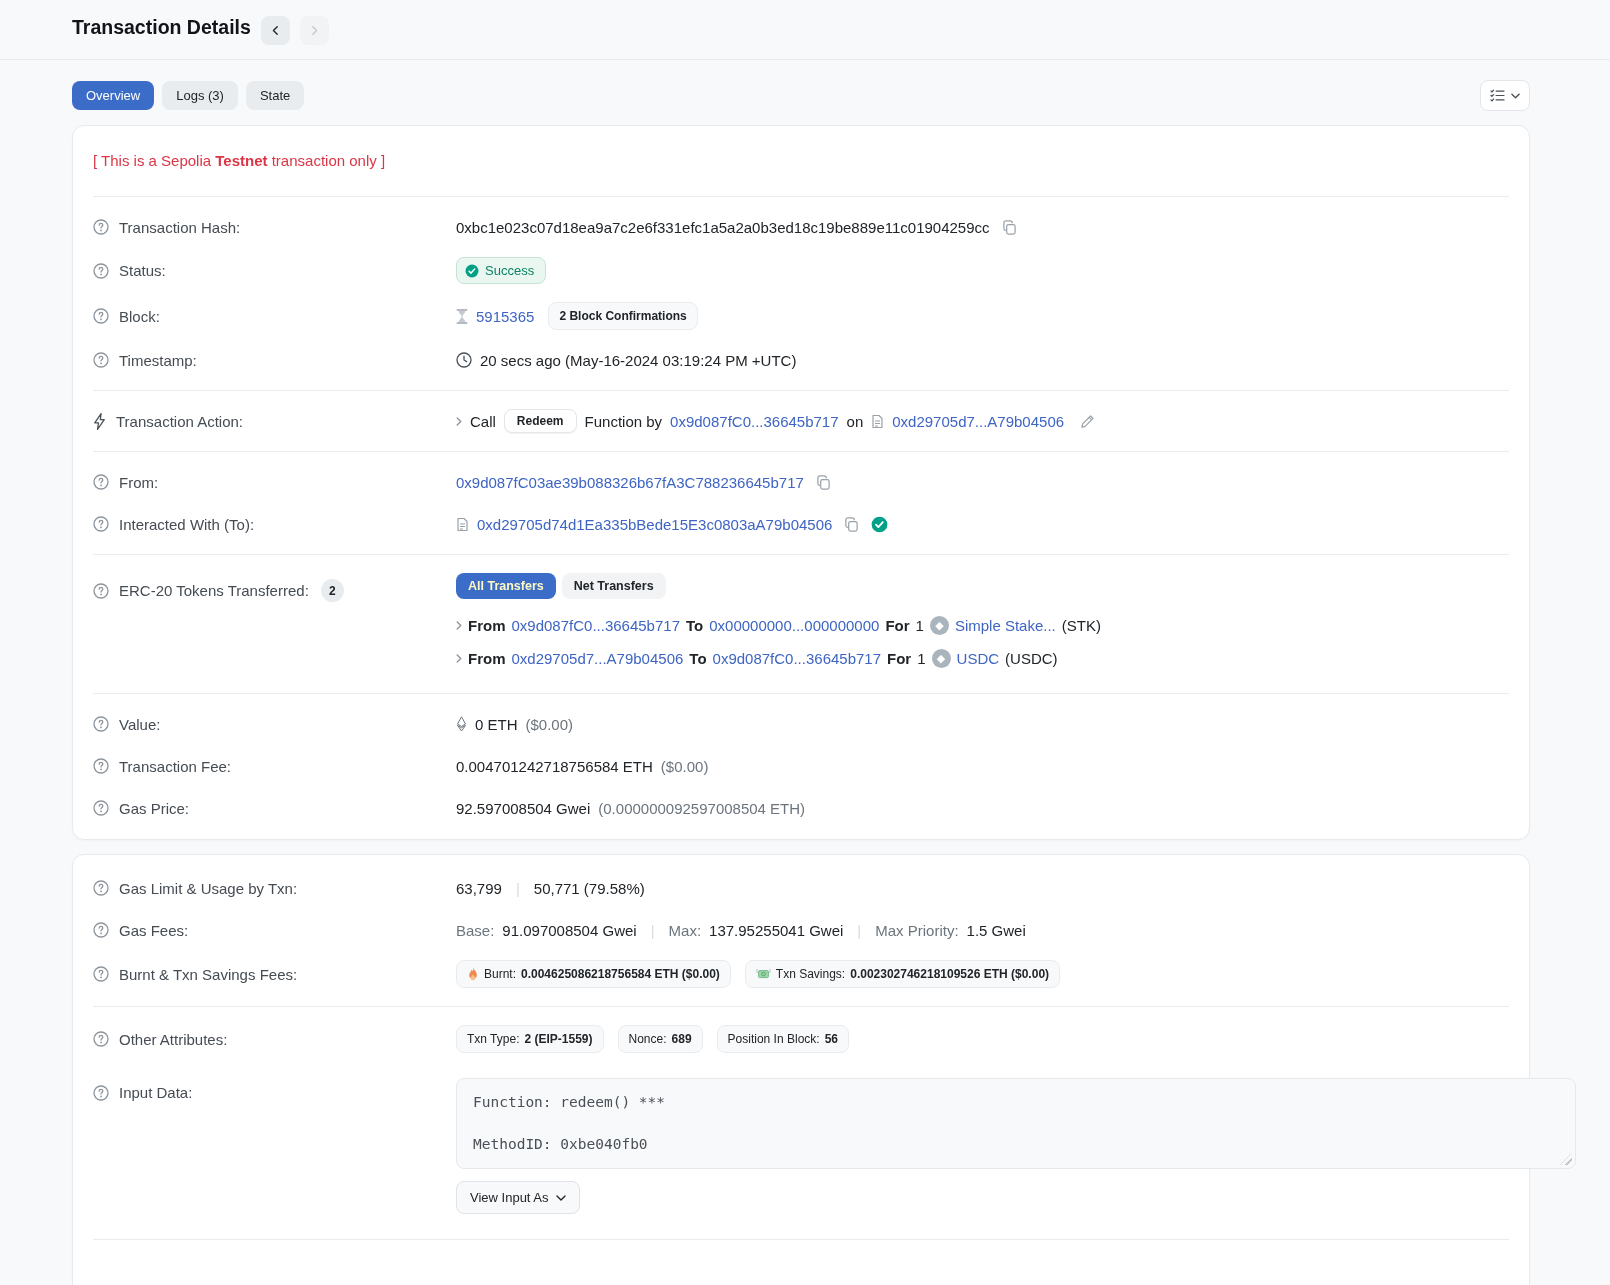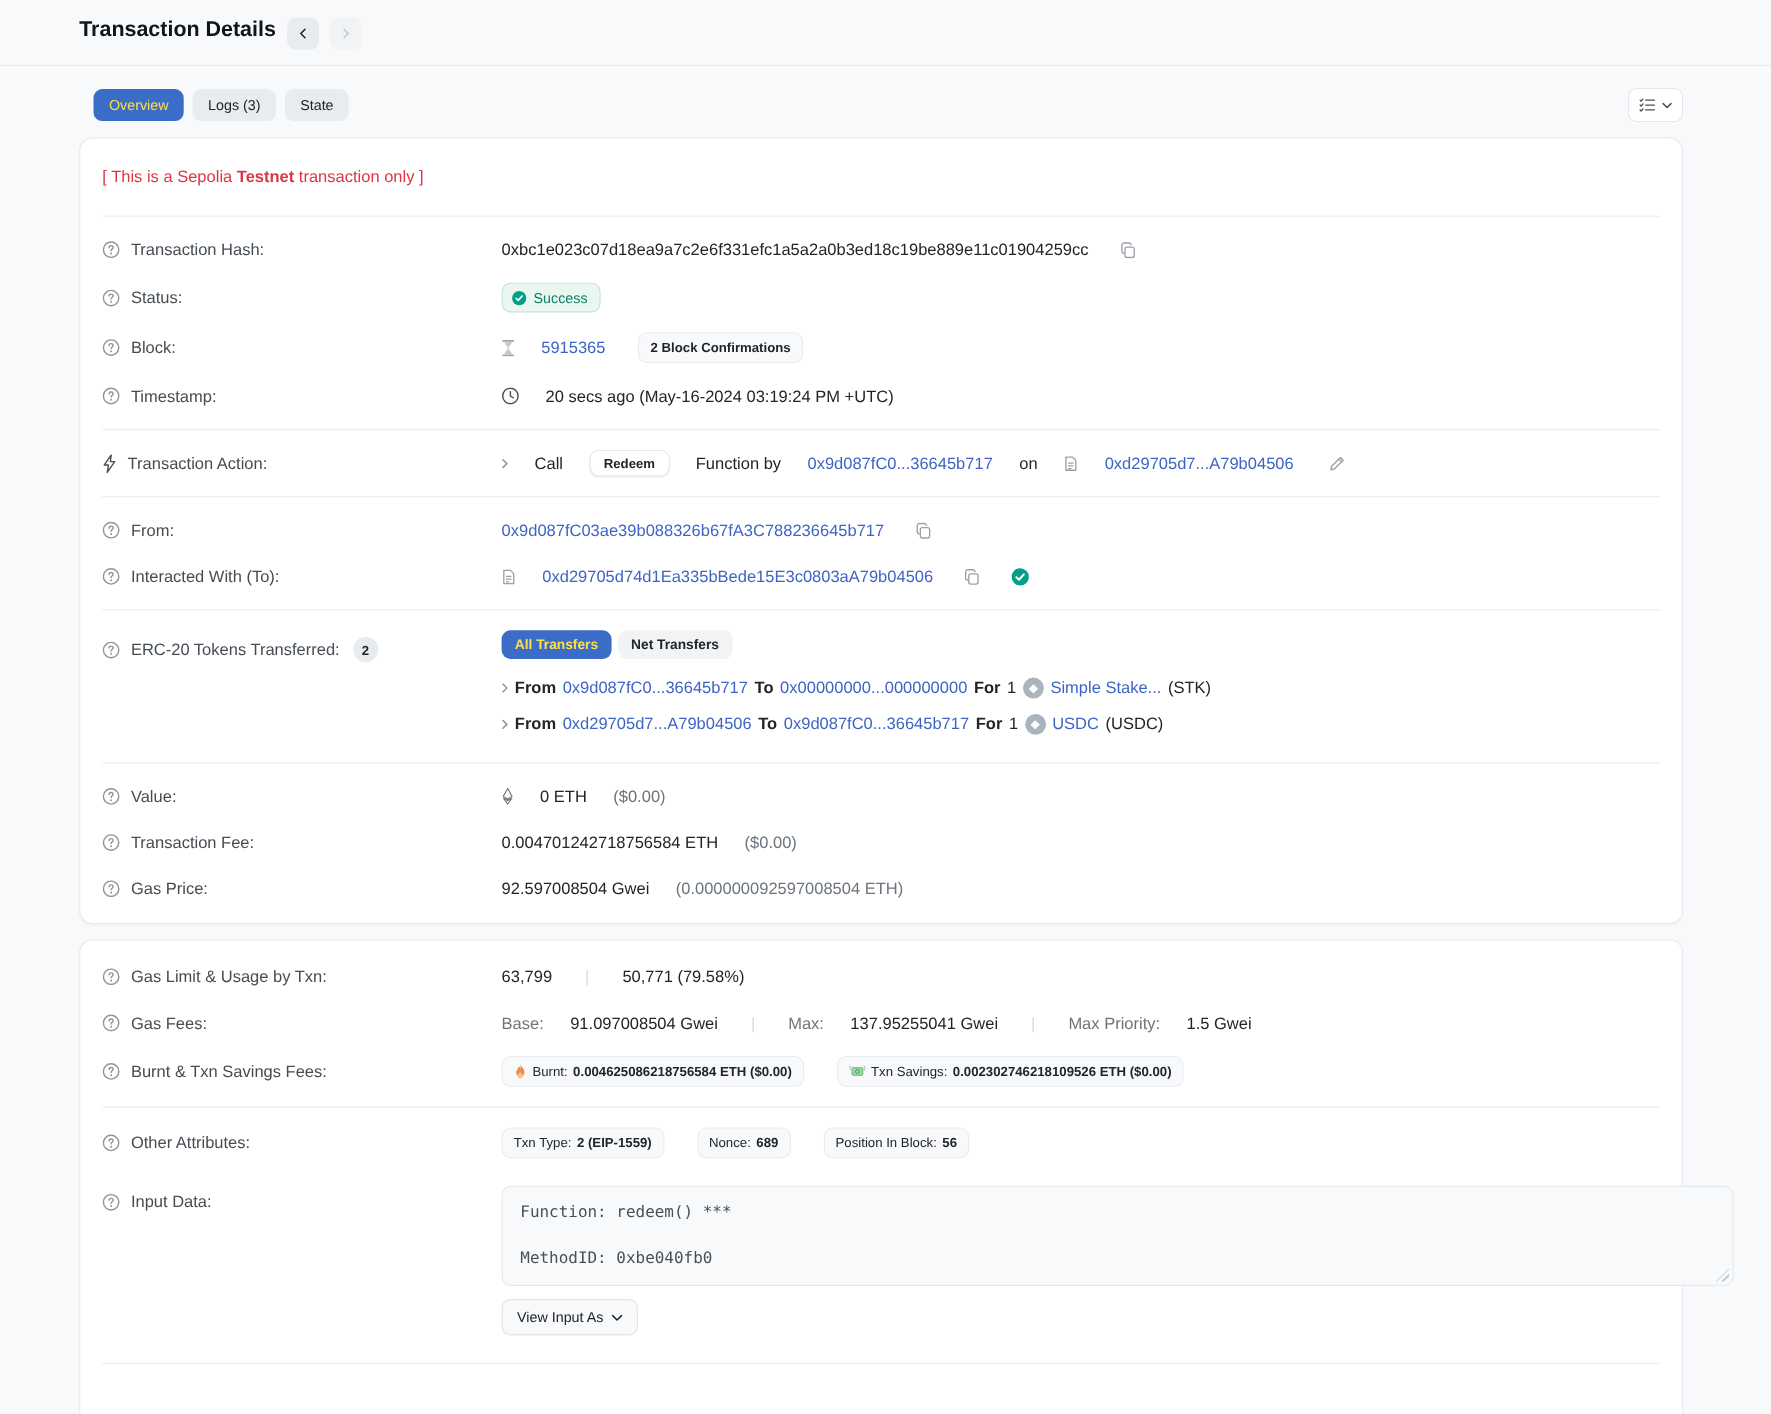--- a/index.html
+++ b/index.html
@@ -33,21 +33,21 @@
   
   .tabs-row {
     margin:20px 80px 0 72px;
     display:flex; align-items:center; gap:8px;
   }
   .tab {
     padding:7px 14px; border-radius:8px; border:none; cursor:pointer;
     font-size:13px; font-weight:500; background:#e9ecef; color:#212529;
     font-family:inherit;
   }
-  .tab.active { background:#3a6cc8; color:#fde047;margin-left:13px; }
+  .tab.active { background:#3a6cc8; color:#ffffff; }
   .spacer { flex:1; }
   .options-btn {
     background:#fff; border:1px solid #e3e7eb; border-radius:8px;
     height:31px; padding:0 9px; display:inline-flex; align-items:center; gap:6px;
     cursor:pointer; color:#495057;
   }
 
   
   .card {
     margin:14px 80px 0 72px;
@@ -65,21 +65,21 @@
   }
   .warning b { font-weight:700;text-align:right; }
 
   .row { display:flex; align-items:center; padding:9px 0; min-height:42px; }
   .row.top { align-items:flex-start; }
   .lbl {
     flex:0 0 363px; display:flex; align-items:center; gap:10px;
     color:#454c53;
   }
   .row.top .lbl { padding-top:6px; }
-  .val { flex:1; display:flex; align-items:center; gap:24px; flex-wrap:wrap; }
+  .val { flex:1; display:flex; align-items:center; gap:8px; flex-wrap:wrap; }
   .val.block-col { display:block; }
 
   .icon { display:inline-flex; align-items:center; justify-content:center; flex:0 0 auto; }
 
   
   .badge-success {
     display:inline-flex; align-items:center; gap:6px;
     background:#eaf6f0; border:1px solid #c6e3d5; border-radius:8px;
     padding:5px 11px 5px 8px; color:#0a8265; font-size:13px; font-weight:500;
   }
@@ -98,21 +98,21 @@
     display:inline-flex; align-items:center; justify-content:center;
     min-width:23px; height:23px; border-radius:50%;
     background:#e9ecef; font-size:12px; font-weight:700; color:#212529;
     margin-left:2px;
   }
   .btn-transfer {
     padding:6px 12px; border-radius:8px; border:none; cursor:pointer;
     font-size:12.5px; font-weight:700; font-family:inherit;
     background:#f1f3f5; color:#212529;
   }
-  .btn-transfer.active { background:#3a6cc8; color:#fde047; }
+  .btn-transfer.active { background:#3a6cc8; color:#fef9c3; }
 
   .transfer-row { display:flex; align-items:center; gap:6px; padding:7px 0; font-size:15px; }
   .token-circle {
     width:19px; height:19px; border-radius:50%; background:#aab4bd;
     display:inline-flex; align-items:center; justify-content:center;
     color:#fff; font-size:11px;
   }
 
   .sep { color:#d8dde2; padding:0 6px; }
 

